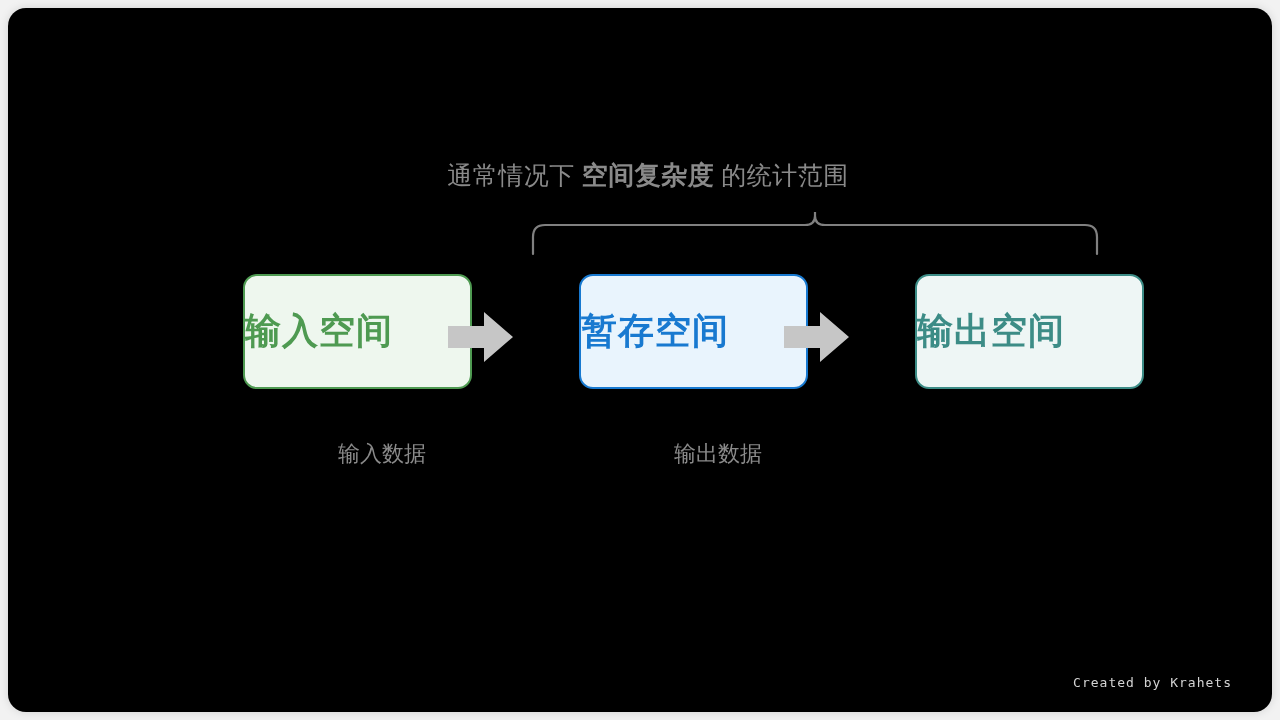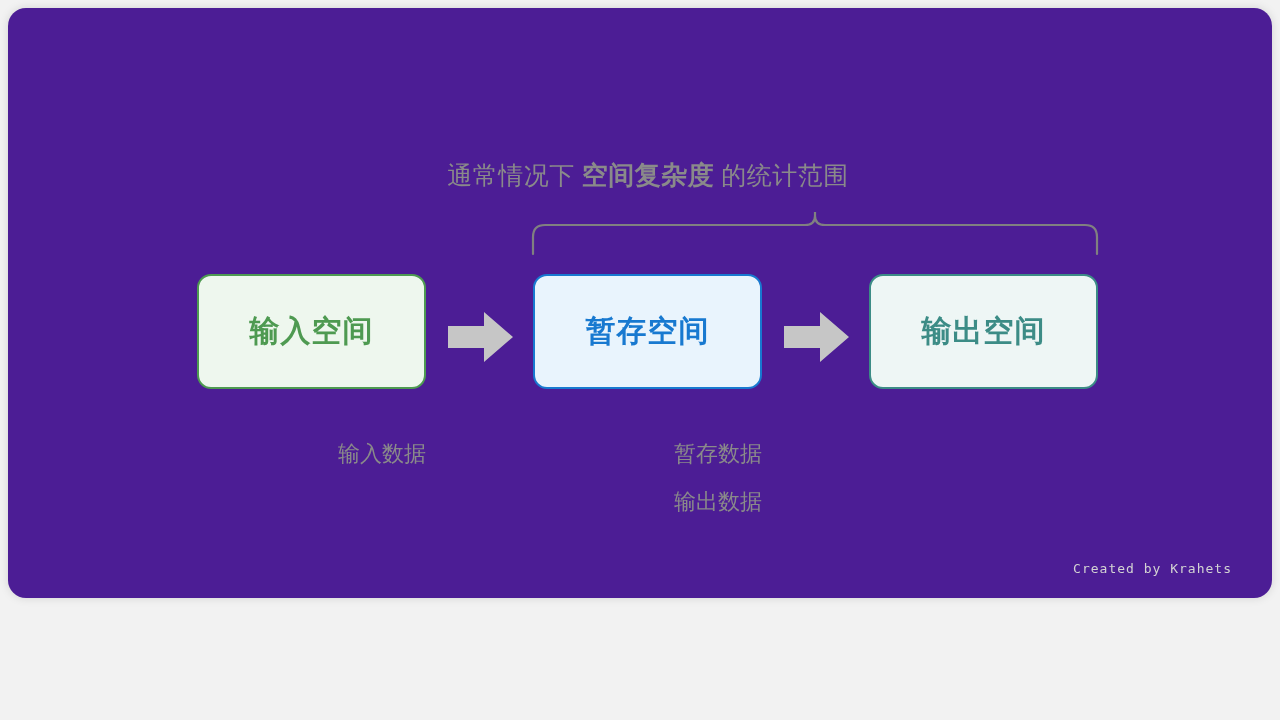--- a/index.html
+++ b/index.html
@@ -18,22 +18,22 @@
     height: 720px;
     background: #f2f2f2;
   }
 
   
   #card {
     position: absolute;
     left: 8px;
     top: 8px;
     width: 1264px;
-    height: 590px;
-    background: #4c1d95;
+    height: 704px;
+    background: #000000;
     border-radius: 18px;
     box-shadow: 0 0 10px rgba(0,0,0,0.13);
   }
 
   
   .caption {
     position: absolute;
     left: 0;
     top: 150px;
     width: 1280px;
@@ -63,24 +63,25 @@
   .box {
     position: absolute;
     top: 266px;
     height: 115px;
     border-radius: 14px;
     border-width: 2.2px;
     border-style: solid;
     box-sizing: border-box;
     display: flex;
     align-items: center;
-    justify-content: center;
-    font-size: 30px;
+    justify-content: flex-start;
+    font-size: 36px;
     font-weight: bold;
     letter-spacing: 1px;
+    margin-left: 46px;
   }
 
   #box-input {
     left: 189px;
     width: 229px;
     border-color: #4e9a51;
     background: #eef7ee;
     color: #4e9a51;
   }
   #box-temp {
@@ -162,21 +163,20 @@
     </svg>
     <svg class="arrow" id="arrow-2" width="66" height="52" viewBox="0 0 66 52" aria-hidden="true">
       <polygon points="0,15 36,15 36,1 65,26 36,51 36,37 0,37" fill="#c6c6c6"></polygon>
     </svg>
 
     <div class="labels" id="labels-input">
       <span class="line">输入数据</span>
     </div>
 
     <div class="labels" id="labels-temp">
-      <span class="line">暂存数据</span>
       <span class="line">输出数据</span>
     </div>
 
 
     <div id="watermark">Created by Krahets</div>
 
   </div>
 </div>
 
 </body></html>

